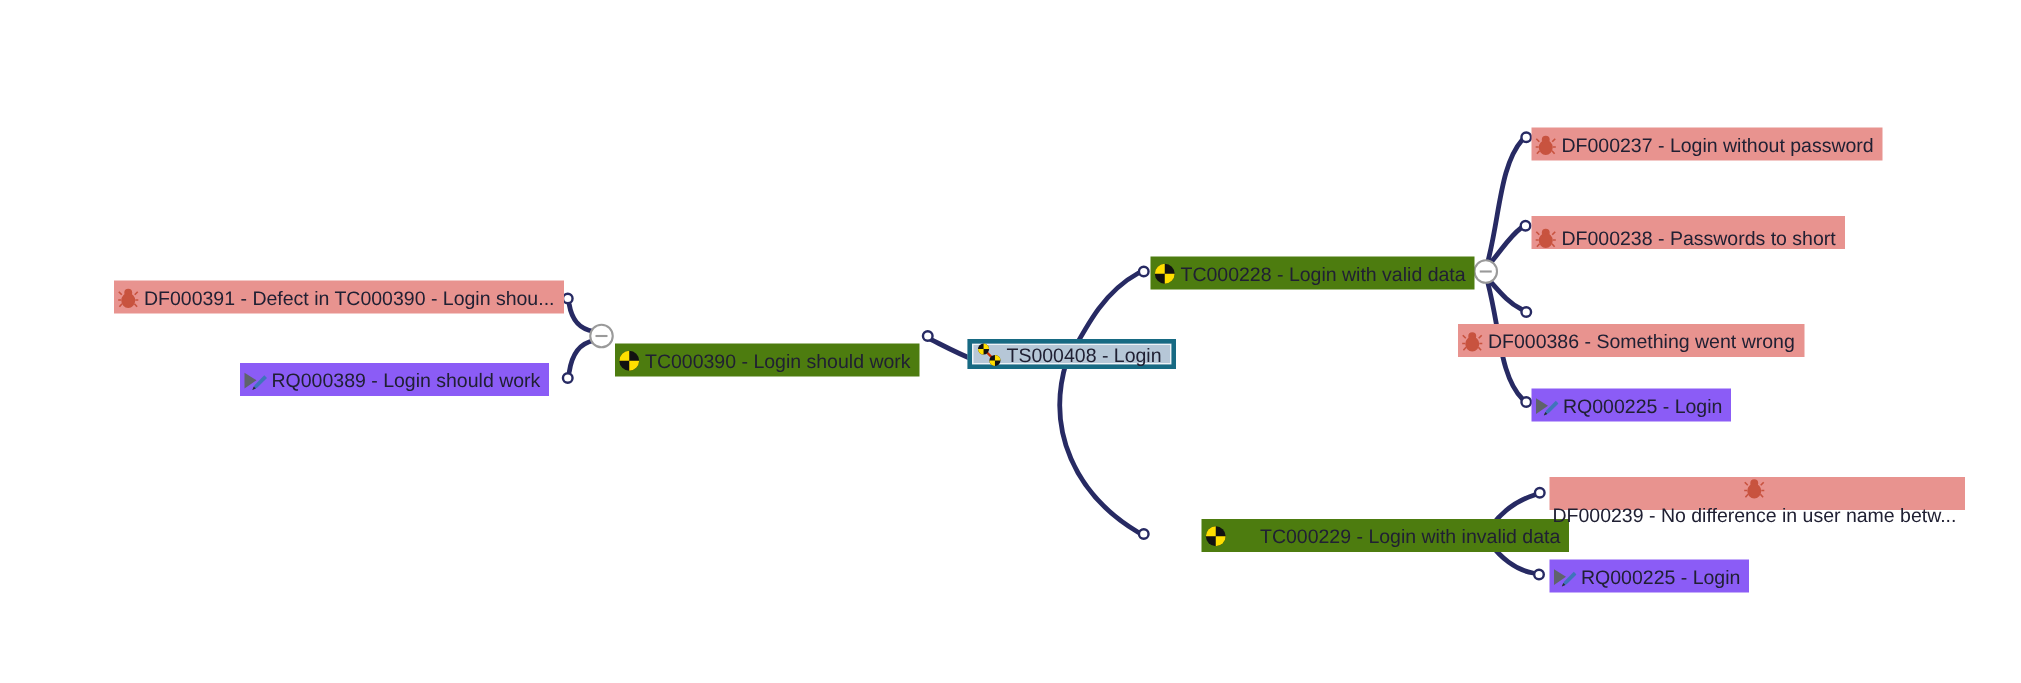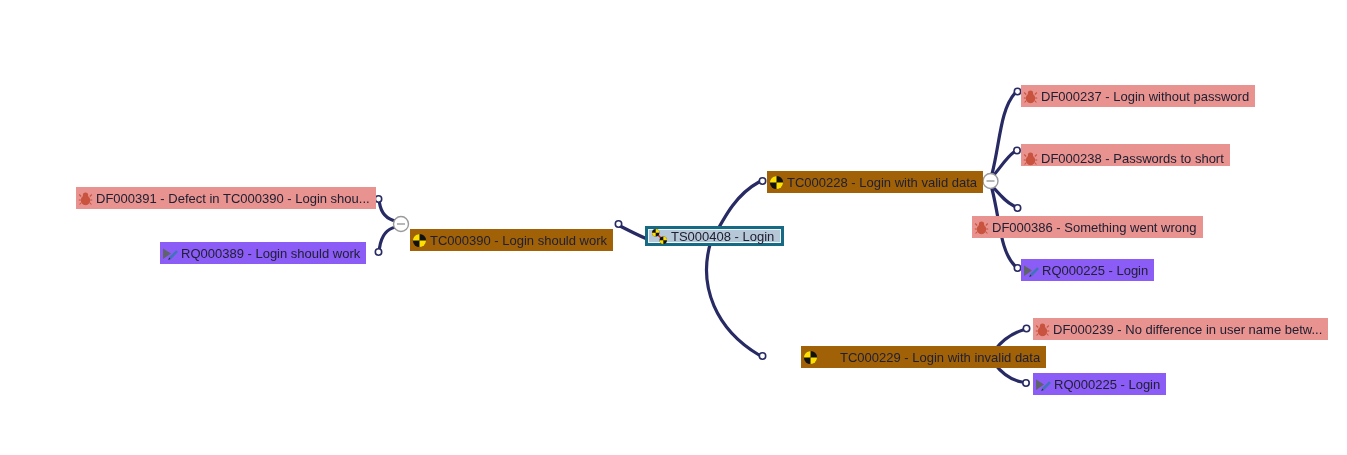--- a/index.html
+++ b/index.html
@@ -10,21 +10,21 @@
   }
   #wires { position:absolute; left:0; top:0; }
   .node {
     position:absolute; display:flex; align-items:center; gap:3px;
     height:22px; padding:0 6px 0 2px; box-sizing:border-box;
     font-size:13px; color:#202033; white-space:nowrap; cursor:default;
   }
   .node .ic { flex:none; display:block; }
   .defect  { background:#e8938f; }
   .req     { background:#8b5cf6; }
-  .tc      { background:#a16207; }
+  .tc      { background:#4d7c0f; }
   .selected {
     height:20px; padding:0 7px 0 3px;
     background:#b6c7d7;
     border:3px solid #176a83;
     box-shadow: inset 0 0 0 1px #eef3f7;
   }
 </style>
 </head>
 <body>
 
@@ -197,21 +197,21 @@
 
   <div class="node tc" style="left:801px; top:346px;gap:22px;">
     <svg class="ic" width="15" height="15" viewBox="0 0 15 15">
       <circle cx="7.5" cy="7.5" r="6.6" fill="#111111"></circle>
       <path d="M7.5 7.5 L7.5 0.9 A6.6 6.6 0 0 0 0.9 7.5 Z" fill="#ffdf00"></path>
       <path d="M7.5 7.5 L7.5 14.1 A6.6 6.6 0 0 0 14.1 7.5 Z" fill="#ffdf00"></path>
     </svg>
     <span>TC000229 - Login with invalid data</span>
   </div>
 
-  <div class="node defect" style="left:1033px; top:318px;">
+  <div class="node defect" style="left:1033px; top:318px;flex-direction:column;">
     <svg class="ic" width="15" height="15" viewBox="0 0 15 15">
       <g stroke="#c8533f" stroke-width="1.1" fill="#c8533f">
         <line x1="3.2" y1="5.5" x2="1.2" y2="3.5"></line>
           <line x1="11.8" y1="5.5" x2="13.8" y2="3.5"></line>
         <line x1="2.8" y1="9" x2="0.8" y2="9"></line>
           <line x1="12.2" y1="9" x2="14.2" y2="9"></line>
         <line x1="3.4" y1="11.5" x2="1.6" y2="13.5"></line>
           <line x1="11.6" y1="11.5" x2="13.4" y2="13.5"></line>
         <circle cx="7.5" cy="4.2" r="2.1"></circle>
         <ellipse cx="7.5" cy="9.3" rx="4.1" ry="4.4"></ellipse>

